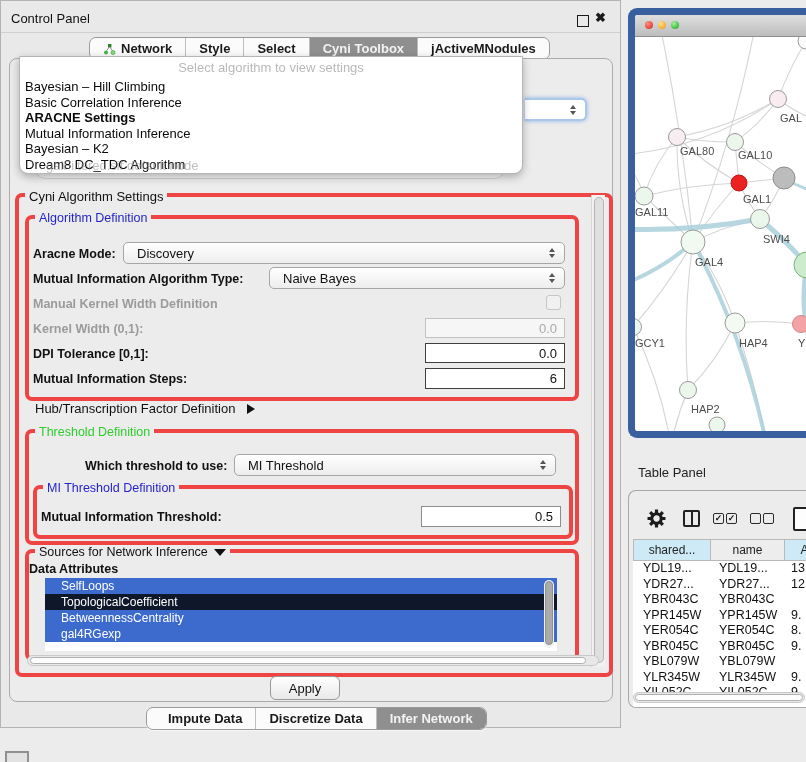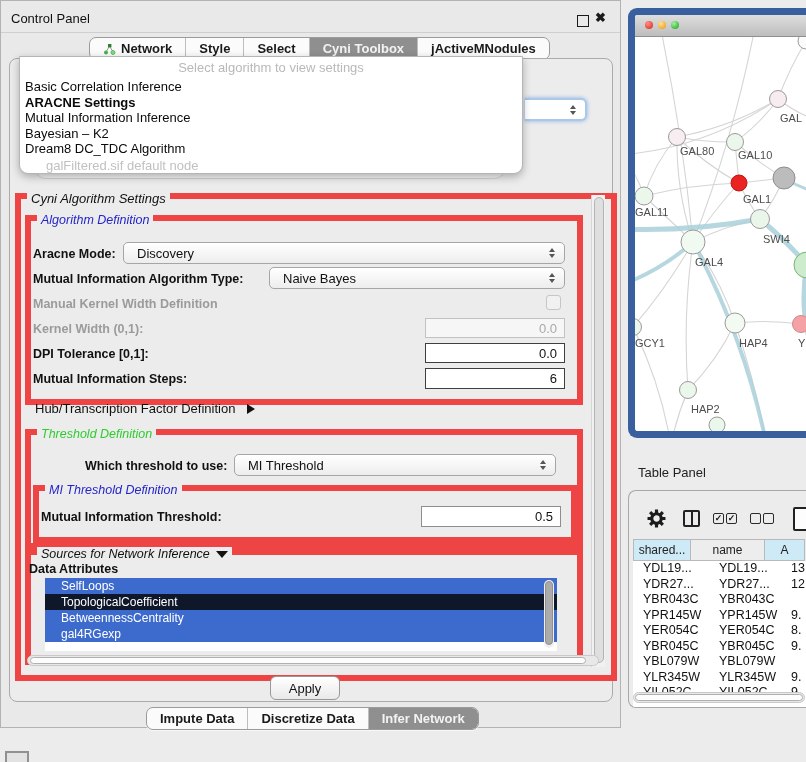--- a/index.html
+++ b/index.html
@@ -13,40 +13,40 @@
   #cp-close{left:594px;top:9px;font-size:13px;font-weight:bold;color:#1a1a1a;}
   #cp-titlebar-divider{left:0;top:31px;width:619px;height:0;border-top:1px solid #cfcfcf;}
   
   .seg{display:inline-flex;border:1px solid #9b9b9b;border-radius:7px;overflow:hidden;background:#fbfbfb;
        box-shadow:0 1px 0 rgba(255,255,255,.6);}
   .seg-item{display:flex;align-items:center;padding:0 13px;line-height:21px;height:21px;font-size:13px;
        font-weight:bold;color:#1a1a1a;border-left:1px solid #bdbdbd;white-space:nowrap;cursor:default;}
   .seg-item:first-child{border-left:none;}
   .seg-item.sel{background:#8f8f8f;color:#f3f3f3;}
   #top-tabs{left:88px;top:36px;}
-  #bottom-tabs{left:145px;top:706px;}
+  #bottom-tabs{left:145px;top:706px;padding-left:8px;}
   .tabicon{display:inline-block;width:13px;height:14px;margin-right:5px;}
   
   #content-panel{left:8px;top:57px;width:602px;height:642px;background:#ececec;border:1px solid #ababab;border-radius:8px;}
   
   #algo-dropdown{left:18px;top:55px;width:502px;height:116px;background:#fff;border:1px solid #b5b5b5;
        border-radius:0 0 9px 9px;box-shadow:0 3px 8px rgba(0,0,0,.28);z-index:30;}
   #dd-placeholder{left:0;top:3px;width:100%;text-align:center;font-size:13px;color:#b9b9b9;}
   #dd-items{left:3px;top:22px;right:3px;}
   .dd-item{font-size:13px;line-height:15.5px;color:#0a0a0a;white-space:nowrap;padding-left:2px;}
   .dd-item.bold{font-weight:bold;}
   
   #combo-fragment{left:524px;top:97px;width:60px;height:19px;background:#fff;border:2px solid #a9c8ea;
        border-left:none;border-radius:0 6px 6px 0;box-shadow:0 0 4px #8ab4e8;z-index:3;}
   
   #ghost-combo{left:33px;top:152px;width:470px;height:24px;background:#f5f5f5;border:1px solid #d4d4d4;
        border-radius:12px;z-index:2;}
   #ghost-text{left:45px;top:157px;font-size:13px;color:rgba(140,140,140,.55);z-index:31;}
   
-  .grp{border:6px solid #ef4444;border-radius:0;font-style:italic;}
+  .grp{border:4px solid #ef4444;border-radius:7px;}
   .legend{position:absolute;top:-8px;left:6px;background:#ececec;padding:0 4px;font-size:12.5px;color:#111;white-space:nowrap;}
   .legend.blue{color:#2424cc;}
   .legend.green{color:#2ecc2e;}
   .lbl{font-size:12.5px;font-weight:bold;color:#111;white-space:nowrap;}
   .lbl.dis{color:#9b9b9b;}
   
   .combo{background:linear-gradient(#ffffff,#ededed);border:1px solid #a6a6a6;border-radius:5px;
        font-size:13px;color:#111;display:flex;align-items:center;padding-left:13px;box-sizing:border-box;}
   .arrows{position:absolute;right:9px;top:50%;transform:translateY(-50%);display:flex;flex-direction:column;gap:2px;}
   .arrows i{display:block;width:0;height:0;border-left:3.5px solid transparent;border-right:3.5px solid transparent;}
@@ -149,20 +149,21 @@
         <i class="dn"></i>
       </span>
   </div>
 
   <div class="abs" id="ghost-combo"></div>
   <div class="abs" id="ghost-text">galFiltered.sif default node</div>
 
   <div class="abs" id="algo-dropdown">
     <div class="abs" id="dd-placeholder">Select algorithm to view settings</div>
     <div class="abs" id="dd-items">
+        <div class="dd-item">Bayesian – Hill Climbing</div>
         <div class="dd-item">Basic Correlation Inference</div>
         <div class="dd-item bold">ARACNE Settings</div>
         <div class="dd-item">Mutual Information Inference</div>
         <div class="dd-item">Bayesian – K2</div>
         <div class="dd-item">Dream8 DC_TDC Algorithm</div>
       </div>
   </div>
 
   <div class="abs grp" style="left:14px;top:192px;width:590px;height:476px;">
     <span class="legend" style="font-size:13px;">Cyni Algorithm Settings</span>
@@ -353,21 +354,21 @@
     </g>
   </svg>
   <div class="abs" id="icon-columns"></div>
   <div class="cb" style="left:84px;top:22px;">✓</div>
   <div class="cb" style="left:97px;top:22px;">✓</div>
   <div class="cb" style="left:121px;top:22px;"></div>
   <div class="cb" style="left:134px;top:22px;"></div>
   <div class="abs" id="icon-doc"></div>
 
   <div class="abs" id="tbl-header">
-      <div class="th" style="width: 58px; background: rgb(205, 234, 246);">shared...</div>
+      <div class="th" style="width: 78px; background: rgb(205, 234, 246);">shared...</div>
       <div class="th" style="width: 74px; background: rgb(237, 237, 237);">name</div>
       <div class="th" style="width: 40px; background: rgb(205, 234, 246);">A</div>
     </div>
   <div class="abs" id="tbl-rows">
       <div class="tr">
         <div class="td1">YDL19...</div>
         <div class="td2">YDL19...</div>
         <div class="td3">13</div>
       </div>
       <div class="tr">

